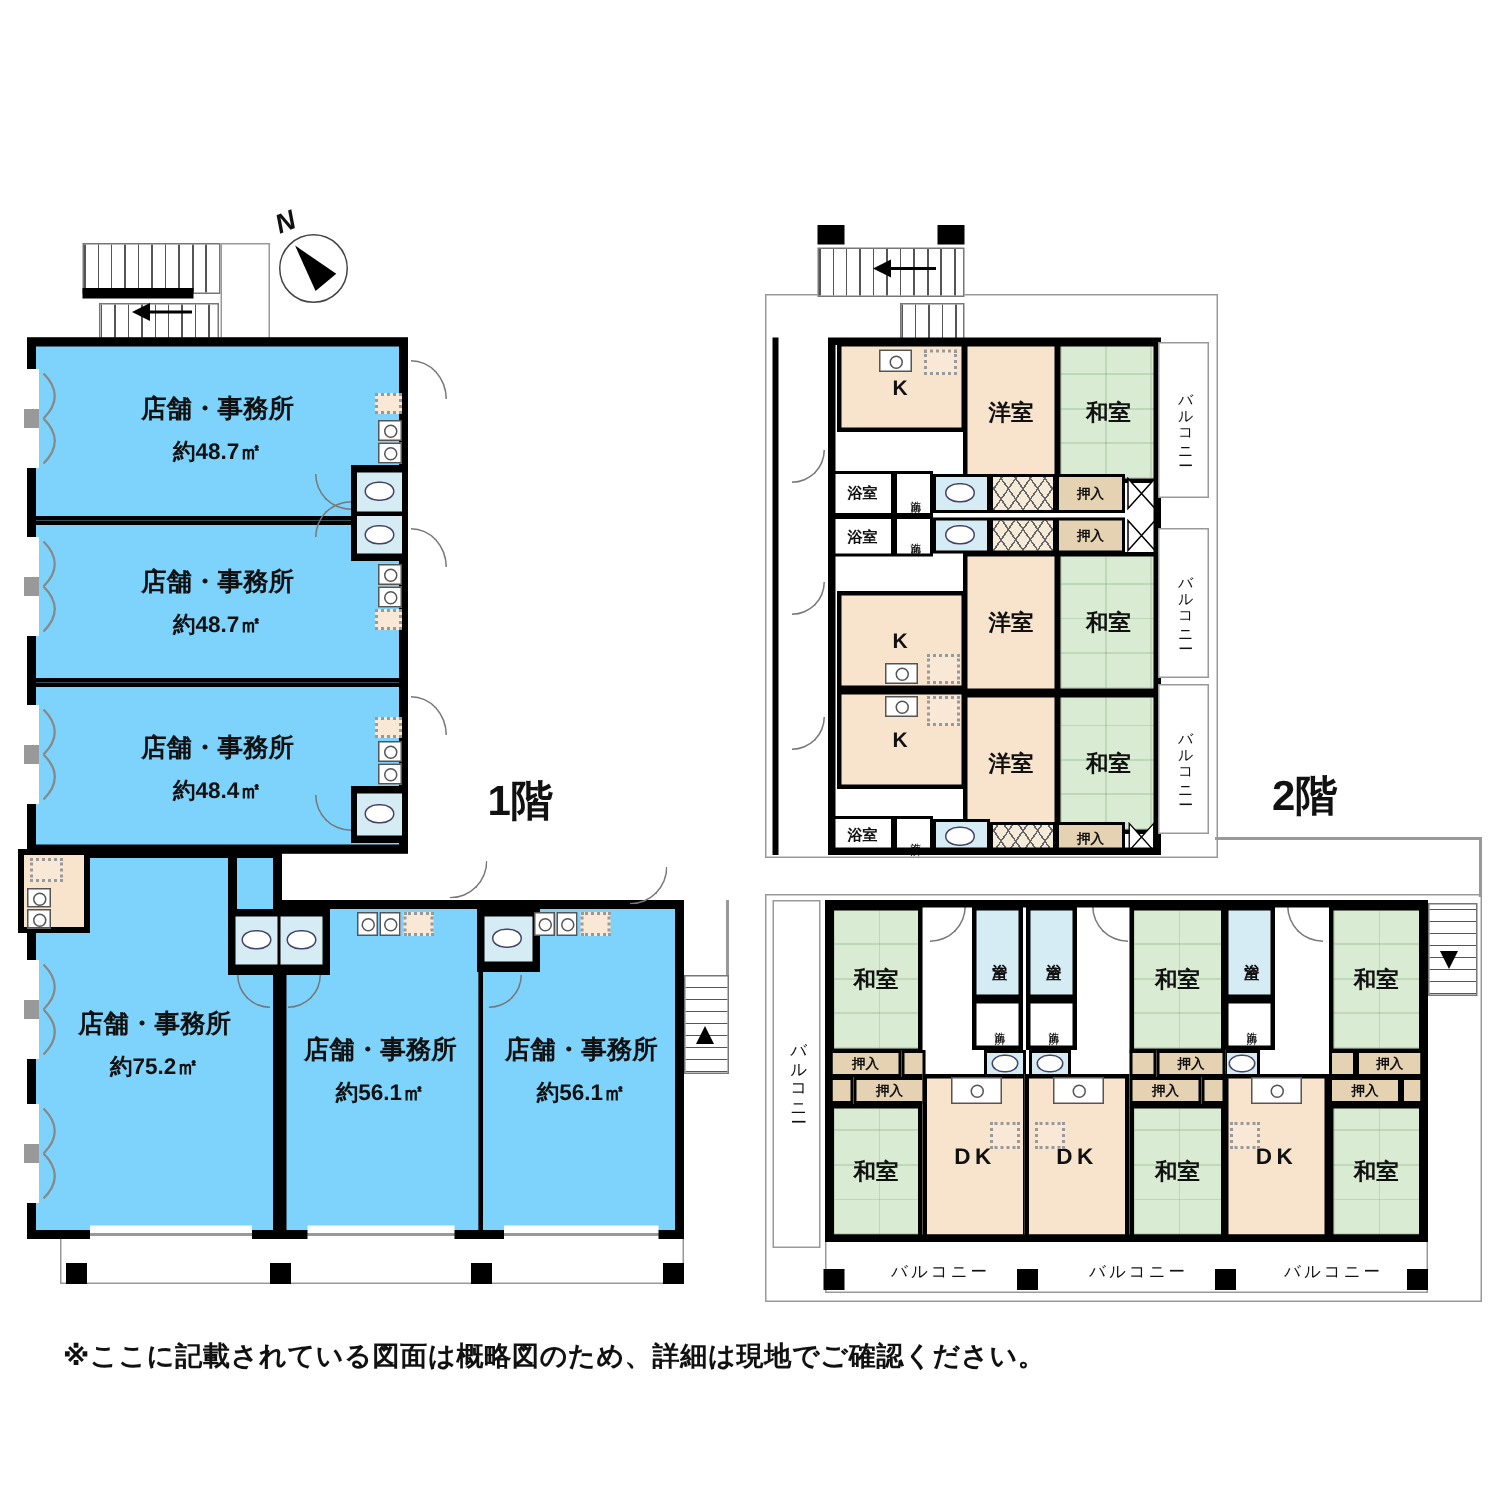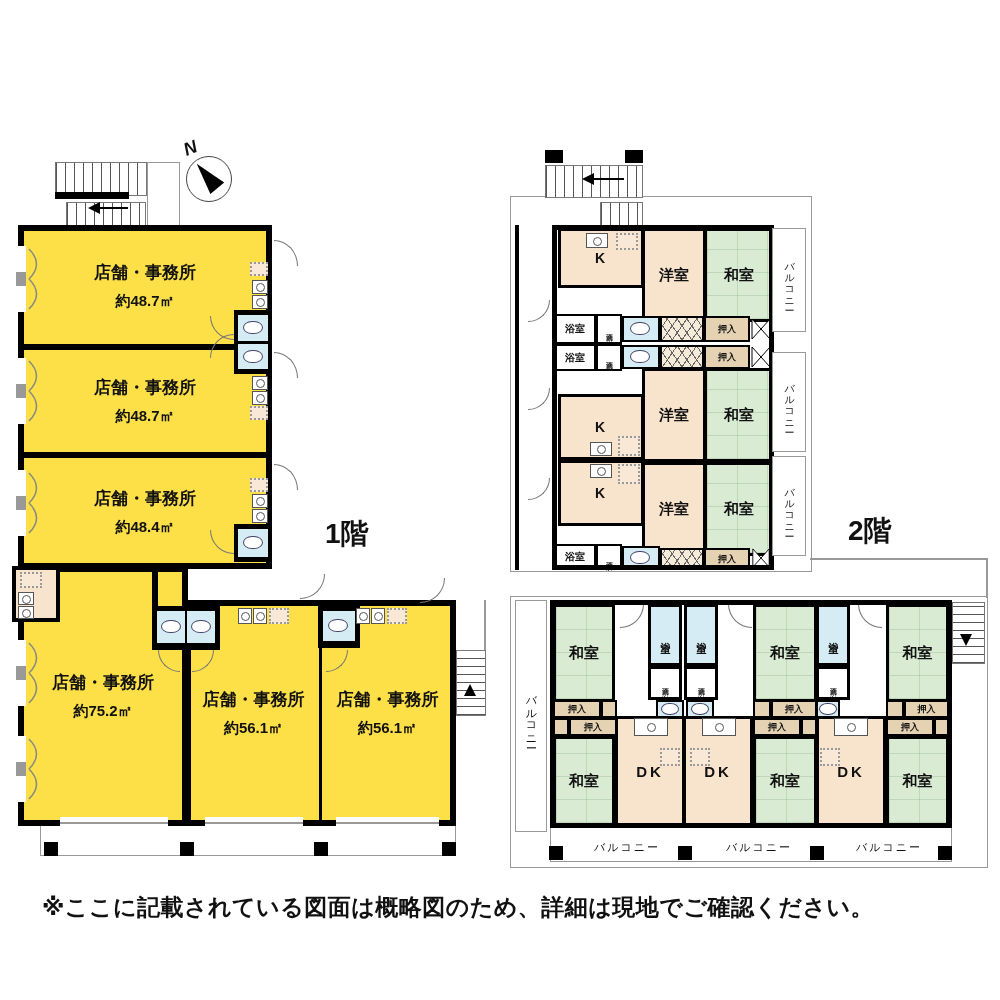--- a/index.html
+++ b/index.html
@@ -3,25 +3,25 @@
 <meta charset="utf-8">
 <style>
   html,body{margin:0;padding:0;background:#fff}
   .canvas{position:relative;width:1000px;height:1000px;background:#fff;
     font-family:"Liberation Sans","DejaVu Sans",sans-serif;color:#111;overflow:hidden}
   .a{position:absolute;box-sizing:border-box}
   .w2{border:2px solid #000}.w3{border:3px solid #000}.w4{border:4px solid #000}
   .w5{border:5px solid #000}.w6{border:6px solid #000}
   .nofill{background:none}
   .blk{background:#000}
-  .shop{background:#fde047}.peach{background:#f8e4cc}.green{background:#d9ebd3}
+  .shop{background:#7dd3fc}.peach{background:#f8e4cc}.green{background:#d9ebd3}
   .cyan{background:#d6ecf5}.tan{background:#e5d2b3}.white{background:#fff}
   .lbl{display:flex;align-items:center;justify-content:center;flex-direction:column;text-align:center;gap:8px}
   .b{font-weight:bold}
-  .fs28{font-size:28px}.fs23{font-size:23px}.fs17{font-size:17px}.fs15{font-size:15px}
+  .fs28{font-size:28px}.fs23{font-size:18px}.fs17{font-size:17px}.fs15{font-size:15px}
   .fs14{font-size:14px;letter-spacing:2px}.fs11{font-size:11px}.fs10{font-size:10px}
   .fs9{font-size:9px}.fs7{font-size:7px}
   .v{writing-mode:vertical-rl;text-orientation:upright;letter-spacing:1px}
   .tatami{background-image:repeating-linear-gradient(0deg,rgba(70,125,70,.18) 0 1px,transparent 1px 23px),
     repeating-linear-gradient(90deg,rgba(70,125,70,.18) 0 1px,transparent 1px 30px)}
   .stairsV{background-color:#fff;background-image:repeating-linear-gradient(90deg,#555 0 1px,transparent 1px 9px);border:1px solid #777}
   .stairsH{background-color:#fff;background-image:repeating-linear-gradient(0deg,#555 0 1px,transparent 1px 8px);border:1px solid #777}
   .hatchX{background-color:#f6ead9;border:2px solid #000;
     background-image:repeating-linear-gradient(55deg,#666 0 1px,transparent 1px 8px),
     repeating-linear-gradient(-55deg,#666 0 1px,transparent 1px 8px)}

